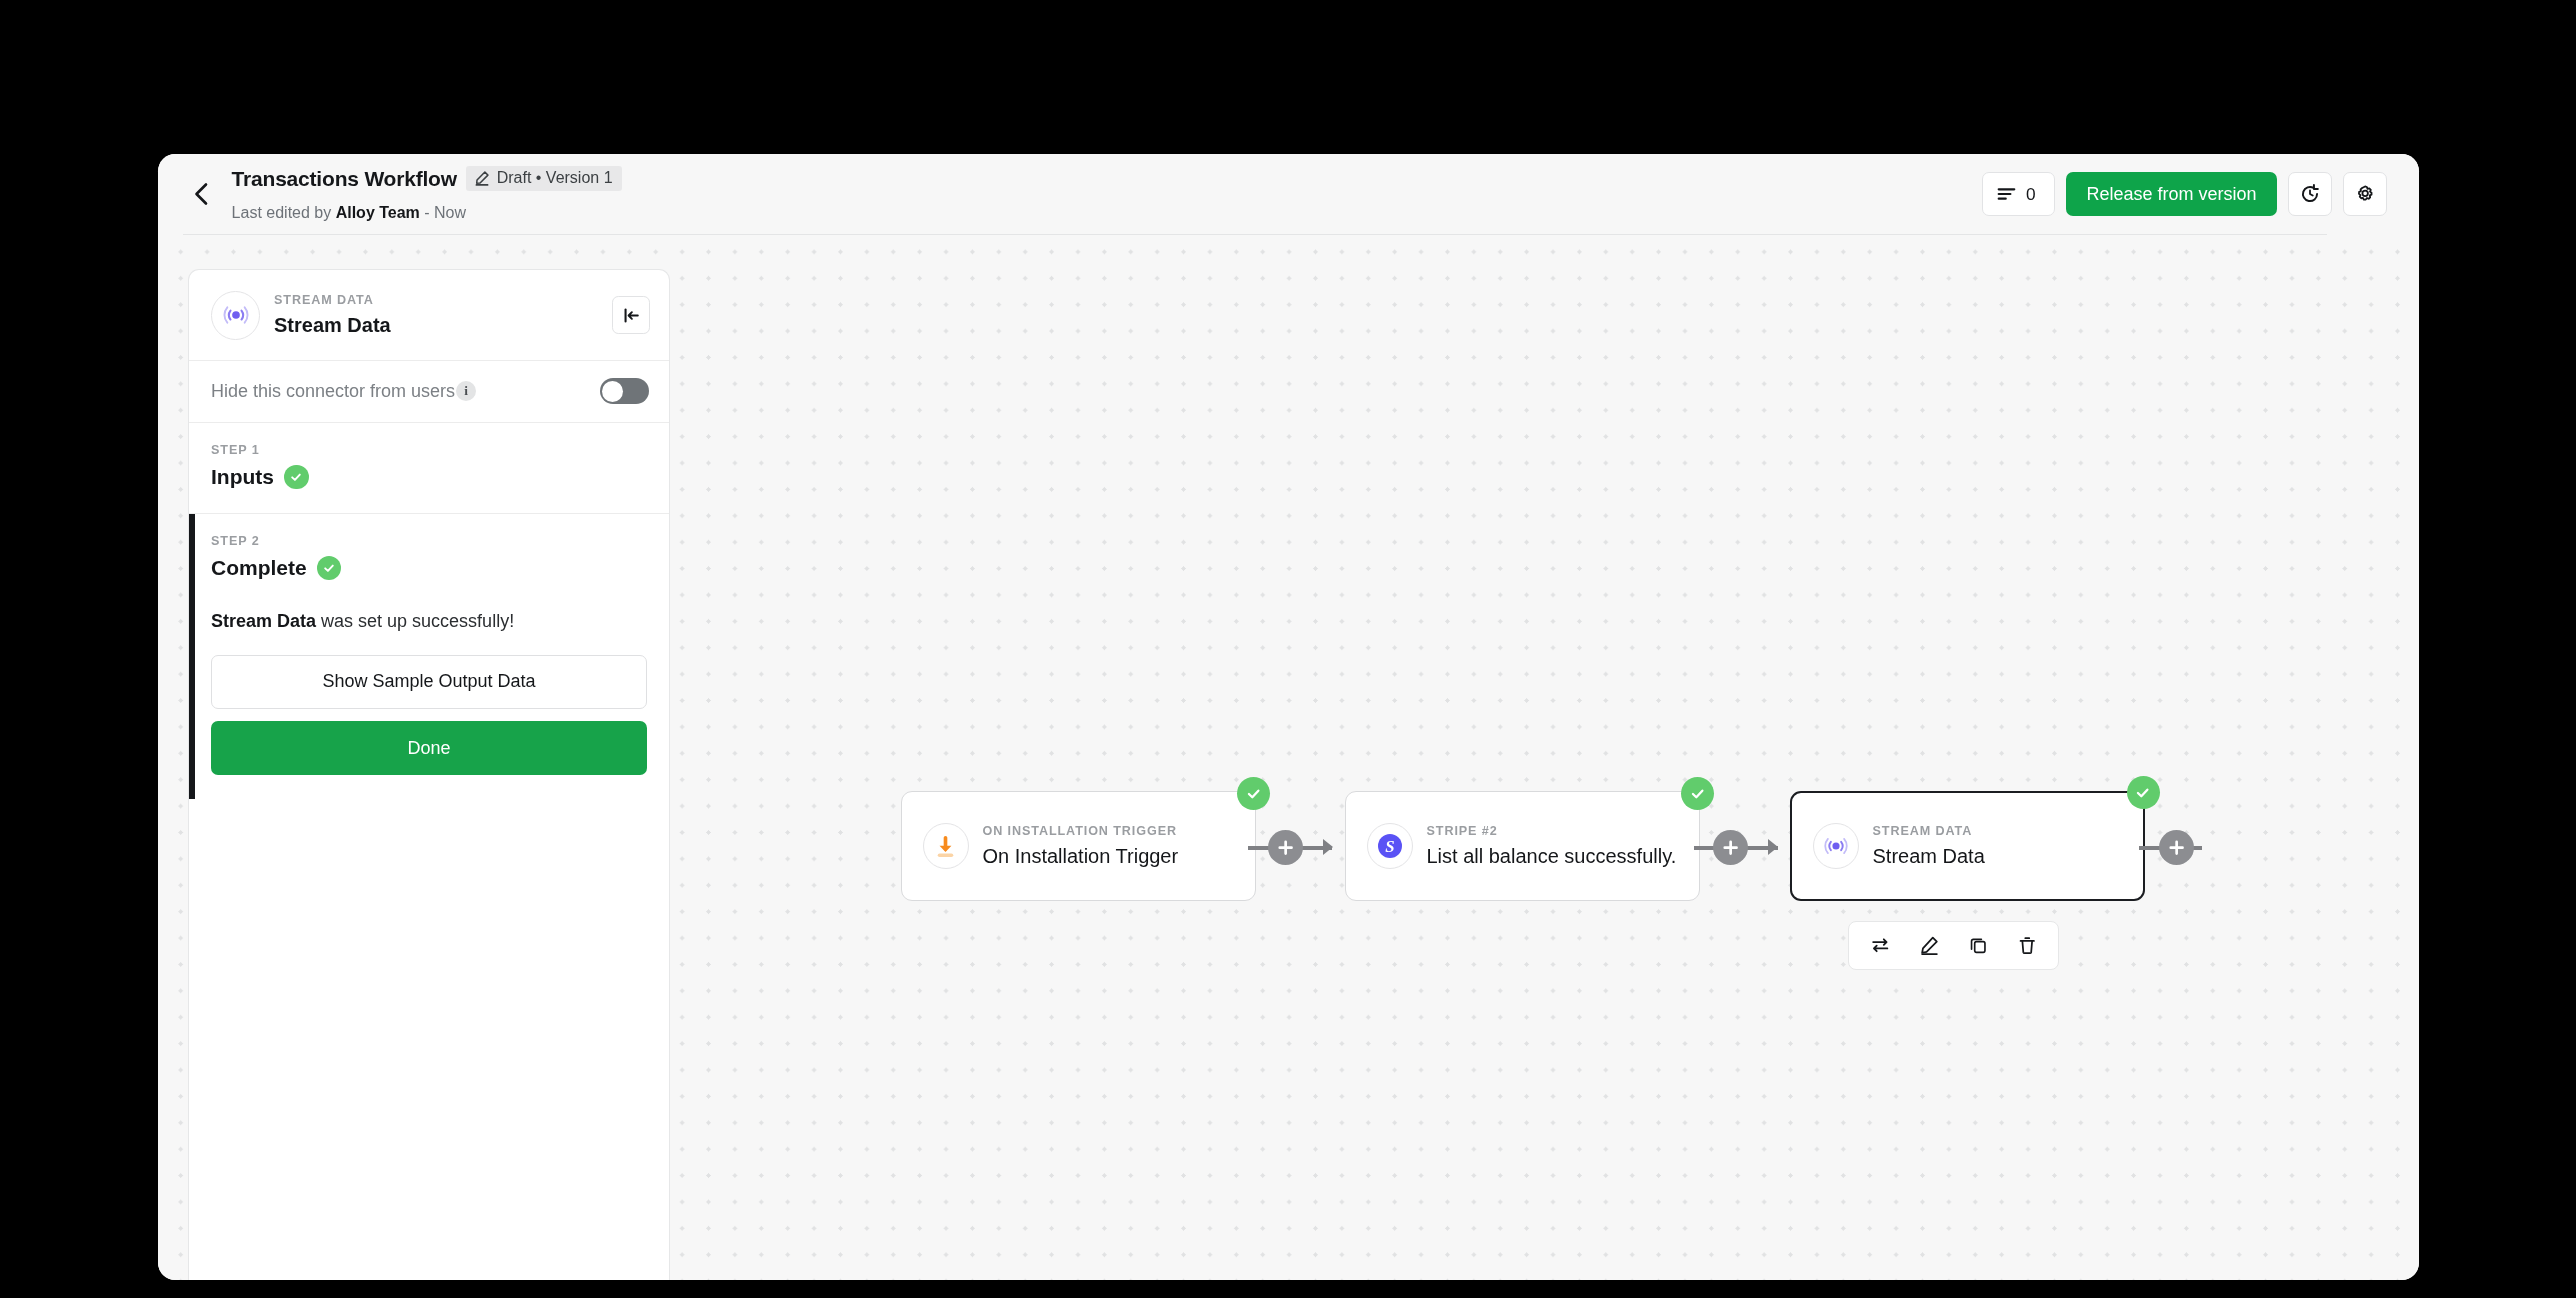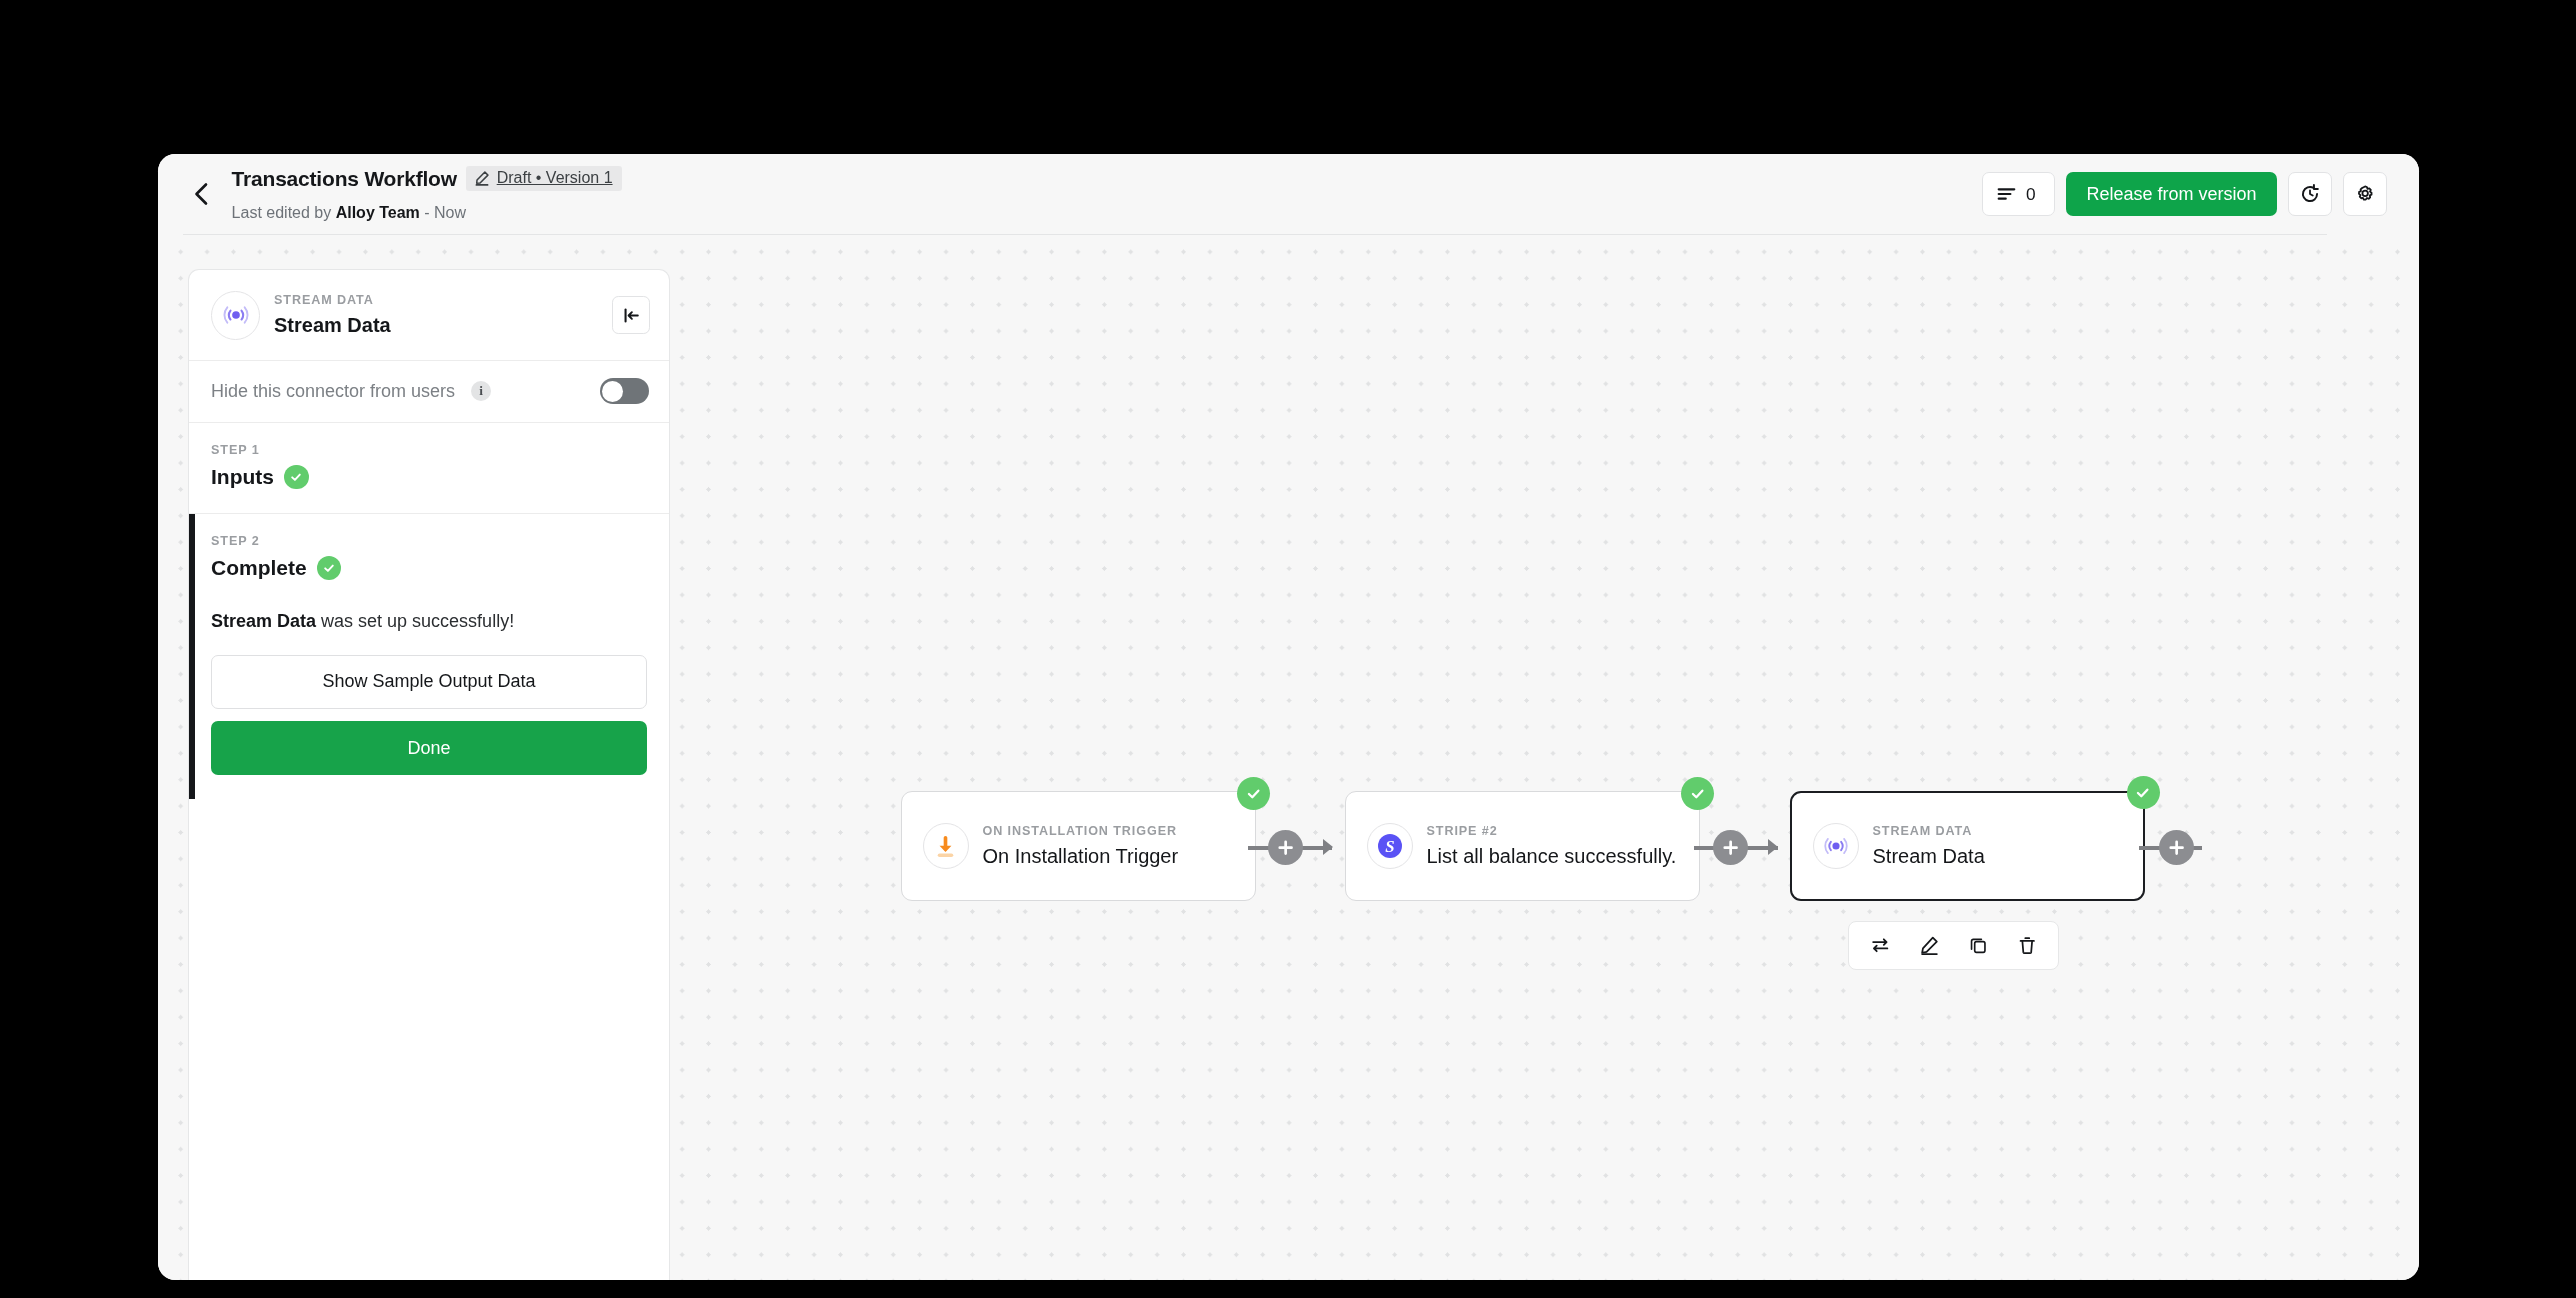--- a/index.html
+++ b/index.html
@@ -40,21 +40,20 @@
   .wf-title {
     font-size: 21px; font-weight: bold; color: #15171a;
     letter-spacing: -0.2px; line-height: 1.1;
   }
   .status-pill {
     display: inline-flex; align-items: center; gap: 6.3px;
     background: #e8e8e9; border-radius: 3px;
     padding: 3.2px 9.5px 4px 8px;
     font-size: 16px; color: #3c4043;
     white-space: nowrap;
-    text-decoration: underline;
   }
   .status-pill svg { display:block; }
   .subtitle {
     margin-top: 12px;
     font-size: 16px; color: #6d7278; line-height: 1.2;
   }
   .subtitle b { color: #15171a; font-weight: bold; }
 
   .header-actions { display: flex; align-items: center; gap: 11px; flex: 0 0 auto; }
   .count-btn {
@@ -133,21 +132,21 @@
   }
   .collapse-btn svg { display:block; }
 
   .hide-row {
     display: flex; align-items: center;
     padding: 17.3px 20.5px 17.3px 22px;
     border-bottom: 0.8px solid #ececec;
   }
   .hide-label {
     font-size: 18px; color: #7c8085; flex: 1 1 auto;
-    display: flex; align-items: flex-start; gap: 16px;
+    display: flex; align-items: flex-start; gap: 1px;
   }
   .info-dot {
     width: 20px; height: 20px; border-radius: 50%;
     background: #e3e4e5; color: #4a4d51;
     font-size: 13.4px; font-weight: bold;
     display: inline-flex; align-items: center; justify-content: center;
     font-family: "Liberation Serif", serif;
     cursor: pointer;
   }
   .toggle {

